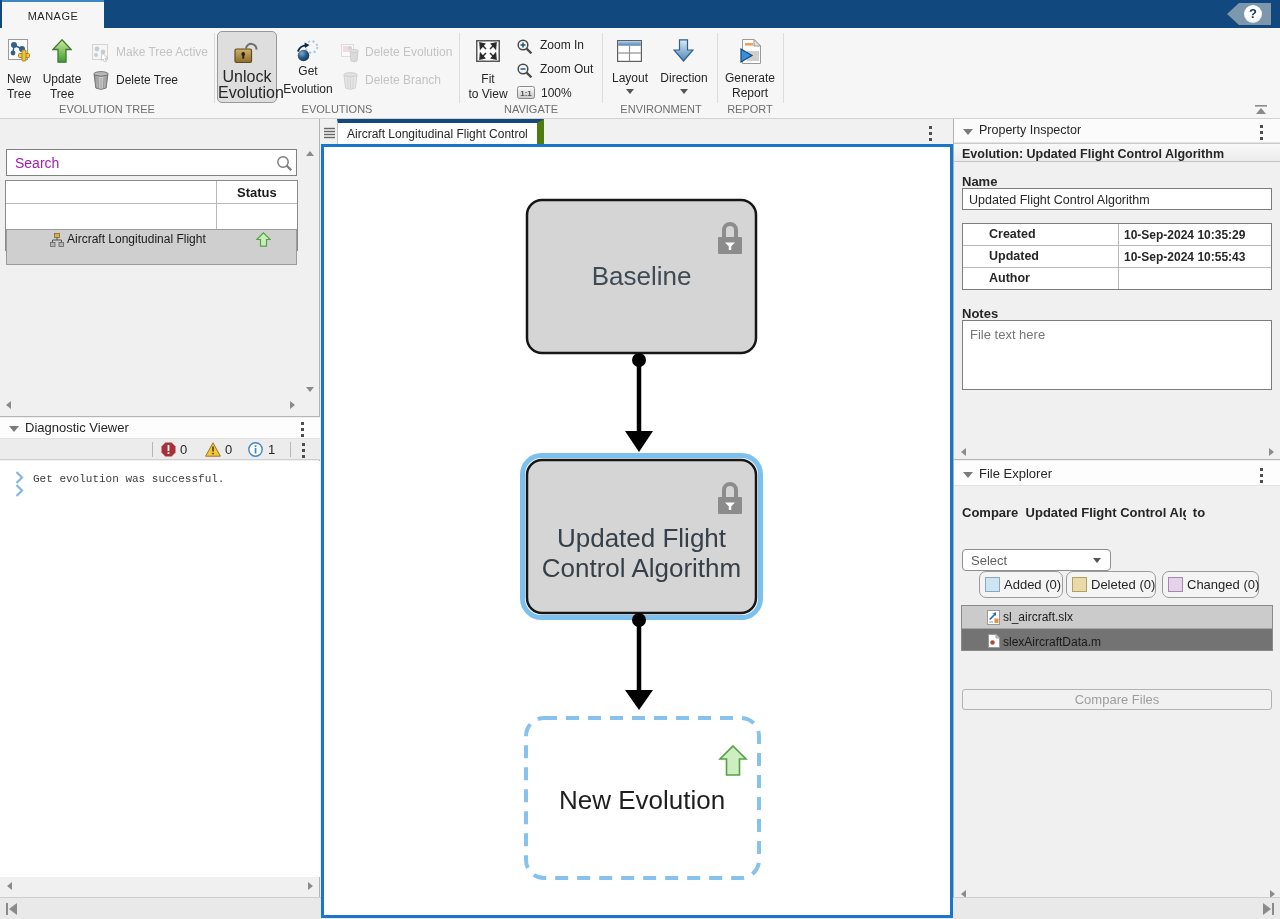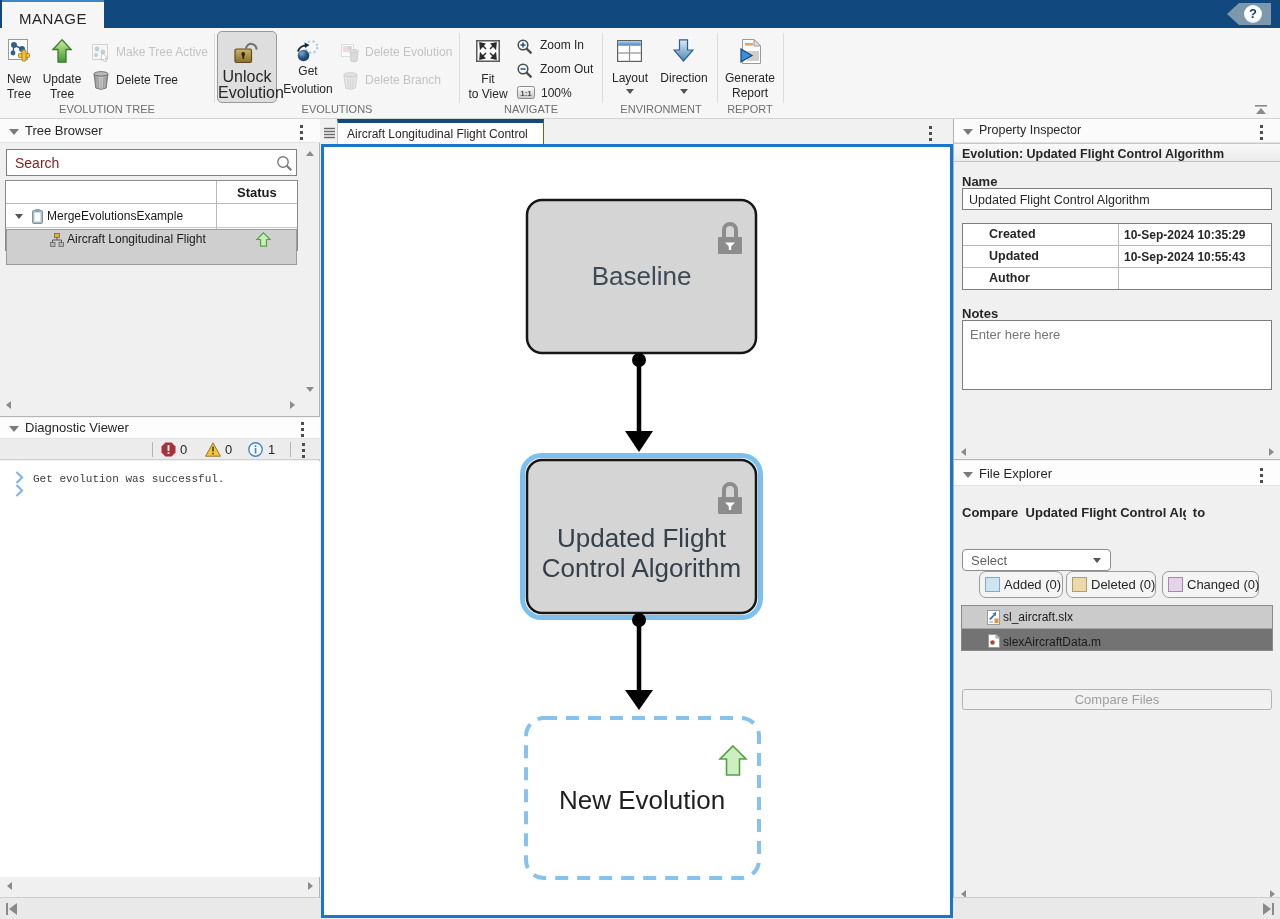--- a/index.html
+++ b/index.html
@@ -1,21 +1,21 @@
 <!DOCTYPE html>
 <html><head>
 <meta charset="utf-8">
 <style>
 * { margin:0; padding:0; box-sizing:border-box; }
 html,body { width:1280px; height:919px; overflow:hidden; font-family:"Liberation Sans", sans-serif; background:#f0f0f0; }
 .abs { position:absolute; }
 
 #topbar { position:absolute; left:0; top:0; width:1280px; height:28px; background:#11497e; }
 #managetab { position:absolute; left:2px; top:0; width:102px; height:28px; background:#f6f6f6; border-top:2px solid #3c85c6; }
-#managetab span { position:absolute; left:0; right:0; top:8px; text-align:center; font-size:15px; letter-spacing:0.5px; color:#262626; }
+#managetab span { position:absolute; left:0; right:0; top:8px; text-align:center; font-size:11px; letter-spacing:0.5px; color:#262626; }
 #helpbtn { position:absolute; left:1227px; top:3px; width:44px; height:22px; background:#7d97ad; clip-path:polygon(12px 0,100% 0,100% 100%,12px 100%,0 50%); }
 #helpbtn .qc { position:absolute; left:17px; top:2px; width:18px; height:18px; border-radius:50%; background:radial-gradient(circle at 50% 35%, #ffffff 55%, #cdd6de); color:#123a66; font-weight:bold; font-size:13px; text-align:center; line-height:18px; }
 
 #ribbon { position:absolute; left:0; top:28px; width:1280px; height:91px; background:#f6f6f6; border-bottom:1px solid #d2d2d2; }
 .rdiv { position:absolute; top:5px; width:1px; height:70px; background:#dcdcdc; }
 .glabel { position:absolute; top:75px; font-size:11px; color:#6e6e6e; transform:translateX(-50%); white-space:nowrap; }
 .rlabel { position:absolute; font-size:12px; color:#262626; white-space:nowrap; }
 .rlabel2 { text-align:center; line-height:15px; transform:translateX(-50%); }
 .dis { color:#c3c3c3; }
 #unlockbtn { position:absolute; left:217px; top:3px; width:60px; height:72px; background:#dedede; border:1px solid #999999; border-radius:5px; }
@@ -28,33 +28,33 @@
 .kebab { position:absolute; width:4px; }
 .kebab i { display:block; width:3px; height:3px; border-radius:0; background:#4d4d4d; margin:0 0 3px 0; }
 .sarr { position:absolute; width:0; height:0; }
 .sarr.up { border-left:4px solid transparent; border-right:4px solid transparent; border-bottom:5px solid #8b8b8b; }
 .sarr.dn { border-left:4px solid transparent; border-right:4px solid transparent; border-top:5px solid #8b8b8b; }
 .sarr.lf { border-top:4px solid transparent; border-bottom:4px solid transparent; border-right:5px solid #8b8b8b; }
 .sarr.rt { border-top:4px solid transparent; border-bottom:4px solid transparent; border-left:5px solid #8b8b8b; }
 
 #leftcol { position:absolute; left:0; top:119px; width:320px; height:778px; background:#f0f0f0; border-right:1px solid #b3b3b3; }
 #searchbox { position:absolute; left:6px; top:30px; width:291px; height:27px; background:#fff; border:1px solid #818181; }
-#searchbox span { position:absolute; left:8px; top:5px; font-size:14px; color:#7f1d1d; }
+#searchbox span { position:absolute; left:8px; top:5px; font-size:14px; color:#a21caf; }
 #tbtable { position:absolute; left:5px; top:61px; width:293px; height:71px; background:#fff; border:1px solid #8a8a8a; font-size:12px; color:#1a1a1a; }
 #tbtable .hr { position:absolute; left:0; top:0; width:100%; height:23px; border-bottom:1px solid #b9b9b9; }
 #tbtable .cdiv { position:absolute; left:210px; top:0; width:1px; height:100%; background:#b9b9b9; }
 #tbtable .r1 { position:absolute; left:0; top:24px; width:100%; height:23px; border-bottom:1px solid #c6c6c6; }
 #tbtable .r2 { position:absolute; left:0; top:48px; width:100%; height:36px; background:#cfcfcf; outline:1px solid #9b9b9b; outline-offset:-1px; }
 
 #dvtool { position:absolute; left:0; top:320px; width:320px; height:21px; background:#ececec; border-bottom:1px solid #cfcfcf; font-size:13px; color:#262626; }
 #dvcontent { position:absolute; left:0; top:342px; width:320px; height:416px; background:#fff; }
 #dvcontent .msg { position:absolute; left:33px; top:12px; font-family:"Liberation Mono", monospace; font-size:11px; color:#3d3d3d; }
 
 #tabbar { position:absolute; left:320px; top:119px; width:633px; height:25px; background:#f1f1f1; }
-#doctab { position:absolute; left:17px; top:0; width:207px; height:25px; background:#fff; border-left:1px solid #c4c4c4; border-right:1px solid #4d7c0f; border-top:4px solid #14497d; }
+#doctab { position:absolute; left:17px; top:0; width:207px; height:25px; background:#fff; border-left:1px solid #c4c4c4; border-right:7px solid #4d7c0f; border-top:4px solid #14497d; }
 #doctab span { position:absolute; left:9px; top:4px; font-size:12px; color:#262626; white-space:nowrap; }
 #canvas { position:absolute; left:321px; top:144px; width:632px; height:774px; background:#fff; border:3px solid #1a75cc; z-index:5; }
 
 #rightcol { position:absolute; left:953px; top:119px; width:327px; height:778px; background:#f0f0f0; border-left:1px solid #b0b0b0; }
 #pisub { position:absolute; left:0; top:24px; width:327px; height:19px; background:linear-gradient(#f9f9f9,#ebebeb); border-top:1px solid #c9c9c9; border-bottom:1px solid #c4c4c4; }
 #pisub span { position:absolute; left:8px; top:3px; font-size:12.5px; font-weight:bold; color:#262626; white-space:nowrap; }
 .blabel { position:absolute; font-size:13px; font-weight:bold; color:#262626; }
 #nameinput { position:absolute; left:8px; top:69px; width:310px; height:22px; background:#fff; border:1px solid #7d7d7d; }
 #nameinput span { position:absolute; left:6px; top:4px; font-size:12.5px; color:#262626; white-space:nowrap; }
 #pitable { position:absolute; left:8px; top:104px; width:310px; height:67px; background:#fff; border:1px solid #7d7d7d; font-size:12.5px; color:#262626; }
@@ -286,54 +286,36 @@
     <polygon points="1,10 12,16.5 1,23" fill="#3a8fd9" stroke="#14497d" stroke-width="1.2"></polygon>
   </svg>
   <div class="rlabel rlabel2" style="left:750px;top:43px">Generate<br>Report</div>
 
   <svg class="abs" style="left:1255px;top:77px" width="12" height="10" viewBox="0 0 12 10">
       <rect x="0" y="0" width="12" height="1.6" fill="#8a8a8a"></rect>
       <polygon points="6,3 11,9 1,9" fill="#8a8a8a"></polygon>
     </svg>
 </div>
 <div id="leftcol">
-  <div class="phdr" style="left:0;top:0;width:320px;height:24px">
-    <div class="tri"></div>
-      <div class="ttl">Tree Browser</div>
-    <div class="kebab" style="left:300px;top:6px">
-        <i></i>
-        <i></i>
-        <i></i>
-      </div>
-  </div>
   <div id="searchbox">
     <span>Search</span>
     <svg class="abs" style="left:269px;top:5px" width="17" height="17" viewBox="0 0 17 17">
       <circle cx="7" cy="7" r="5.2" fill="none" stroke="#7a7a7a" stroke-width="1.4"></circle>
       <line x1="10.8" y1="10.8" x2="15.2" y2="15.2" stroke="#7a7a7a" stroke-width="2.2"></line>
     </svg>
   </div>
   <div class="sarr up" style="left:306px;top:32px"></div>
   <div class="sarr dn" style="left:306px;top:268px"></div>
   <div class="sarr lf" style="left:6px;top:282px"></div>
   <div class="sarr rt" style="left:290px;top:282px"></div>
   <div id="tbtable">
     <div class="hr">
         <span style="position:absolute;left:231px;top:4px;font-weight:bold;font-size:13px">Status</span>
       </div>
     <div class="cdiv"></div>
-    <div class="r1">
-      <div style="position:absolute;left:9px;top:9px;width:0;height:0;border-left:4.5px solid transparent;border-right:4.5px solid transparent;border-top:5.5px solid #555"></div>
-      <svg class="abs" style="left:26px;top:4px" width="13" height="15" viewBox="0 0 13 15">
-        <rect x="0.5" y="1.5" width="10" height="13" rx="1" fill="#aebfcc" stroke="#7d93a3"></rect>
-        <rect x="2.5" y="3.5" width="6" height="9" fill="#fff"></rect>
-        <rect x="3" y="0" width="5" height="3" rx="1" fill="#8fa5b4"></rect>
-      </svg>
-      <span style="position:absolute;left:41px;top:4px">MergeEvolutionsExample</span>
-    </div>
     <div class="r2">
       <svg class="abs" style="left:44px;top:4px" width="14" height="14" viewBox="0 0 14 14">
         <rect x="4.5" y="0.5" width="5" height="4" fill="#d8b23c" stroke="#7a6a30" stroke-width="0.8"></rect>
         <path d="M7,4.5 V7 M2.5,10 V7 H11.5 V10" fill="none" stroke="#555" stroke-width="1"></path>
         <rect x="0.5" y="9.5" width="4.5" height="4" fill="#b5b5b5" stroke="#666" stroke-width="0.8"></rect>
         <rect x="9" y="9.5" width="4.5" height="4" fill="#b5b5b5" stroke="#666" stroke-width="0.8"></rect>
       </svg>
       <span style="position:absolute;left:61px;top:3px">Aircraft Longitudinal Flight</span>
       <svg class="abs" style="left:250px;top:3px" width="15" height="15" viewBox="0 0 15 15">
         <polygon points="7.5,0.8 14.2,7.5 10.5,7.5 10.5,14.2 4.5,14.2 4.5,7.5 0.8,7.5" fill="#c9edbb" stroke="#54a244" stroke-width="1.2"></polygon>
@@ -463,21 +445,21 @@
     <div class="row b" style="top:22px">
         <span style="position:absolute;left:26px;top:3px">Updated</span>
         <span style="position:absolute;left:161px;top:4px;font-size:12px">10-Sep-2024 10:55:43</span>
       </div>
     <div class="row" style="top:44px">
         <span style="position:absolute;left:26px;top:3px">Author</span>
       </div>
   </div>
   <div class="blabel" style="left:8px;top:187px">Notes</div>
   <div id="notesarea">
-      <span>Enter here here</span>
+      <span>File text here</span>
     </div>
   <div class="sarr lf" style="left:7px;top:329px"></div>
   <div class="sarr rt" style="left:315px;top:329px"></div>
   <div style="position:absolute;left:0;top:340px;width:327px;height:2px;background:#f0f0f0;border-top:1px solid #b5b5b5"></div>
   <div id="fesec">
     <div class="phdr" style="left:0;top:0;width:326px;height:25px;background:#fdfdfd">
       <div class="tri" style="top:11px"></div>
         <div class="ttl" style="top:5px">File Explorer</div>
       <div class="kebab" style="left:306px;top:7px">
           <i></i>

